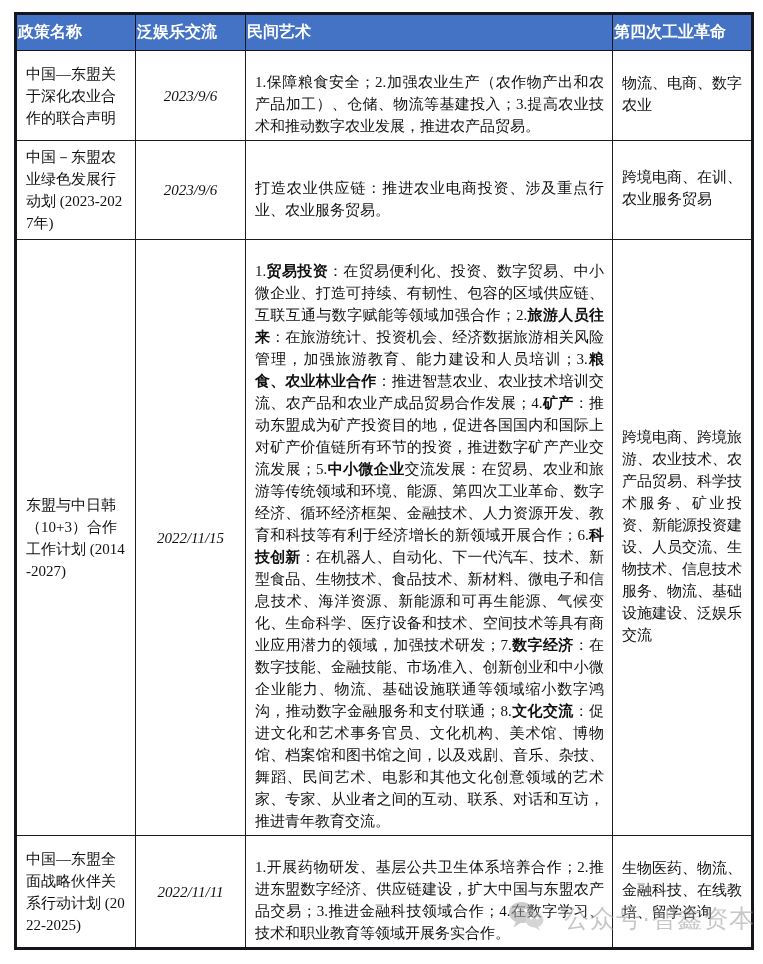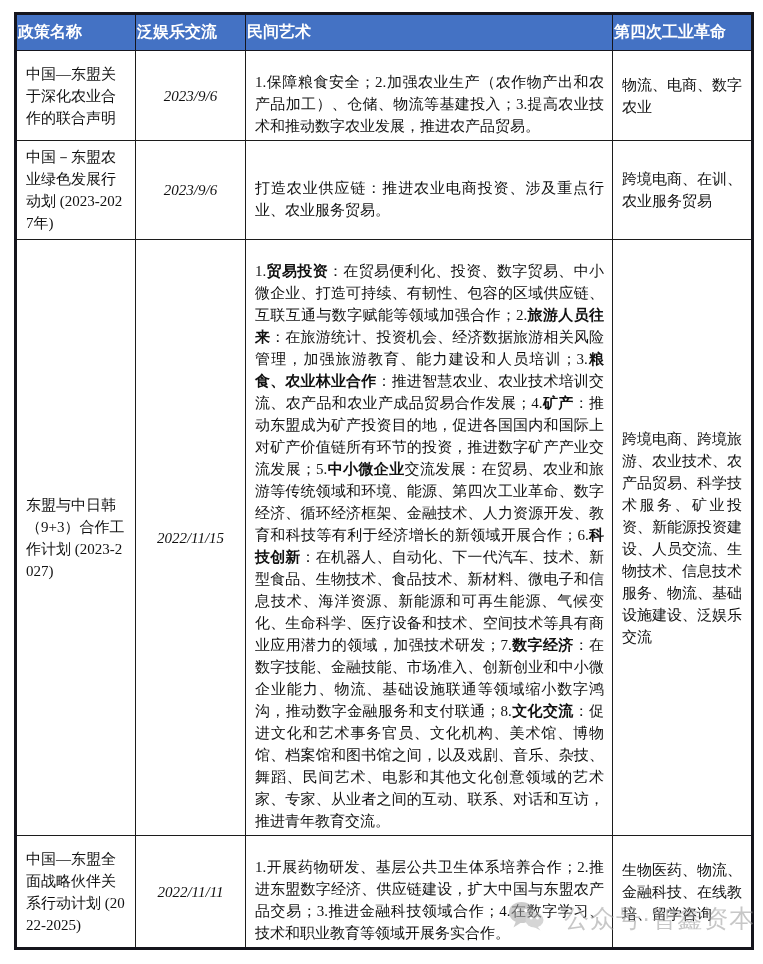--- a/index.html
+++ b/index.html
@@ -47,20 +47,21 @@
   }
   td.content-cell{
     text-align:justify;
     padding:20px 8px 3px 9px;
   }
   td.content-cell b{font-weight:bold;}
   td.industries-cell{
     text-align:justify;
     padding:4px 9px;
     white-space:pre-line;
+    font-family:Liberation Mono, monospace;
   }
   .watermark{
     position:absolute;
     left:508px;top:901px;
     display:flex;
     align-items:center;
     gap:20px;
     opacity:0.55;
     pointer-events:none;
     z-index:5;
@@ -100,21 +101,21 @@
         <td class="content-cell"><span>1.保障粮食安全；2.加强农业生产（农作物产出和农产品加工）、仓储、物流等基建投入；3.提高农业技术和推动数字农业发展，推进农产品贸易。</span></td>
         <td class="industries-cell">物流、电商、数字农业</td>
       </tr>
       <tr>
         <td class="policy-cell">中国－东盟农业绿色发展行动划 (2023-2027年)</td>
         <td class="date-cell">2023/9/6</td>
         <td class="content-cell"><span>打造农业供应链：推进农业电商投资、涉及重点行业、农业服务贸易。</span></td>
         <td class="industries-cell">跨境电商、在训、农业服务贸易</td>
       </tr>
       <tr>
-        <td class="policy-cell">东盟与中日韩（9+3）合作工作计划 (2023-2027)</td>
+        <td class="policy-cell">东盟与中日韩（10+3）合作工作计划 (2014-2027)</td>
         <td class="date-cell">2022/11/15</td>
         <td class="content-cell"><span>1.</span><b>贸易投资</b><span>：在贸易便利化、投资、数字贸易、中小微企业、打造可持续、有韧性、包容的区域供应链、互联互通与数字赋能等领域加强合作；2.</span><b>旅游人员往来</b><span>：在旅游统计、投资机会、经济数据旅游相关风险管理，加强旅游教育、能力建设和人员培训；3.</span><b>粮食、农业林业合作</b><span>：推进智慧农业、农业技术培训交流、农产品和农业产成品贸易合作发展；4.</span><b>矿产</b><span>：推动东盟成为矿产投资目的地，促进各国国内和国际上对矿产价值链所有环节的投资，推进数字矿产产业交流发展；5.</span><b>中小微企业</b><span>交流发展：在贸易、农业和旅游等传统领域和环境、能源、第四次工业革命、数字经济、循环经济框架、金融技术、人力资源开发、教育和科技等有利于经济增长的新领域开展合作；6.</span><b>科技创新</b><span>：在机器人、自动化、下一代汽车、技术、新型食品、生物技术、食品技术、新材料、微电子和信息技术、海洋资源、新能源和可再生能源、气候变化、生命科学、医疗设备和技术、空间技术等具有商业应用潜力的领域，加强技术研发；7.</span><b>数字经济</b><span>：在数字技能、金融技能、市场准入、创新创业和中小微企业能力、物流、基础设施联通等领域缩小数字鸿沟，推动数字金融服务和支付联通；8.</span><b>文化交流</b><span>：促进文化和艺术事务官员、文化机构、美术馆、博物馆、档案馆和图书馆之间，以及戏剧、音乐、杂技、舞蹈、民间艺术、电影和其他文化创意领域的艺术家、专家、从业者之间的互动、联系、对话和互访，推进青年教育交流。</span></td>
         <td class="industries-cell">跨境电商、跨境旅游、农业技术、农产品贸易、科学技术服务、矿业投资、新能源投资建设、人员交流、生物技术、信息技术服务、物流、基础设施建设、泛娱乐交流</td>
       </tr>
       <tr>
         <td class="policy-cell">中国—东盟全面战略伙伴关系行动计划 (2022-2025)</td>
         <td class="date-cell">2022/11/11</td>
         <td class="content-cell"><span>1.开展药物研发、基层公共卫生体系培养合作；2.推进东盟数字经济、供应链建设，扩大中国与东盟农产品交易；3.推进金融科技领域合作；4.在数字学习、技术和职业教育等领域开展务实合作。</span></td>
         <td class="industries-cell">生物医药、物流、金融科技、在线教培、留学咨询</td>
       </tr>

